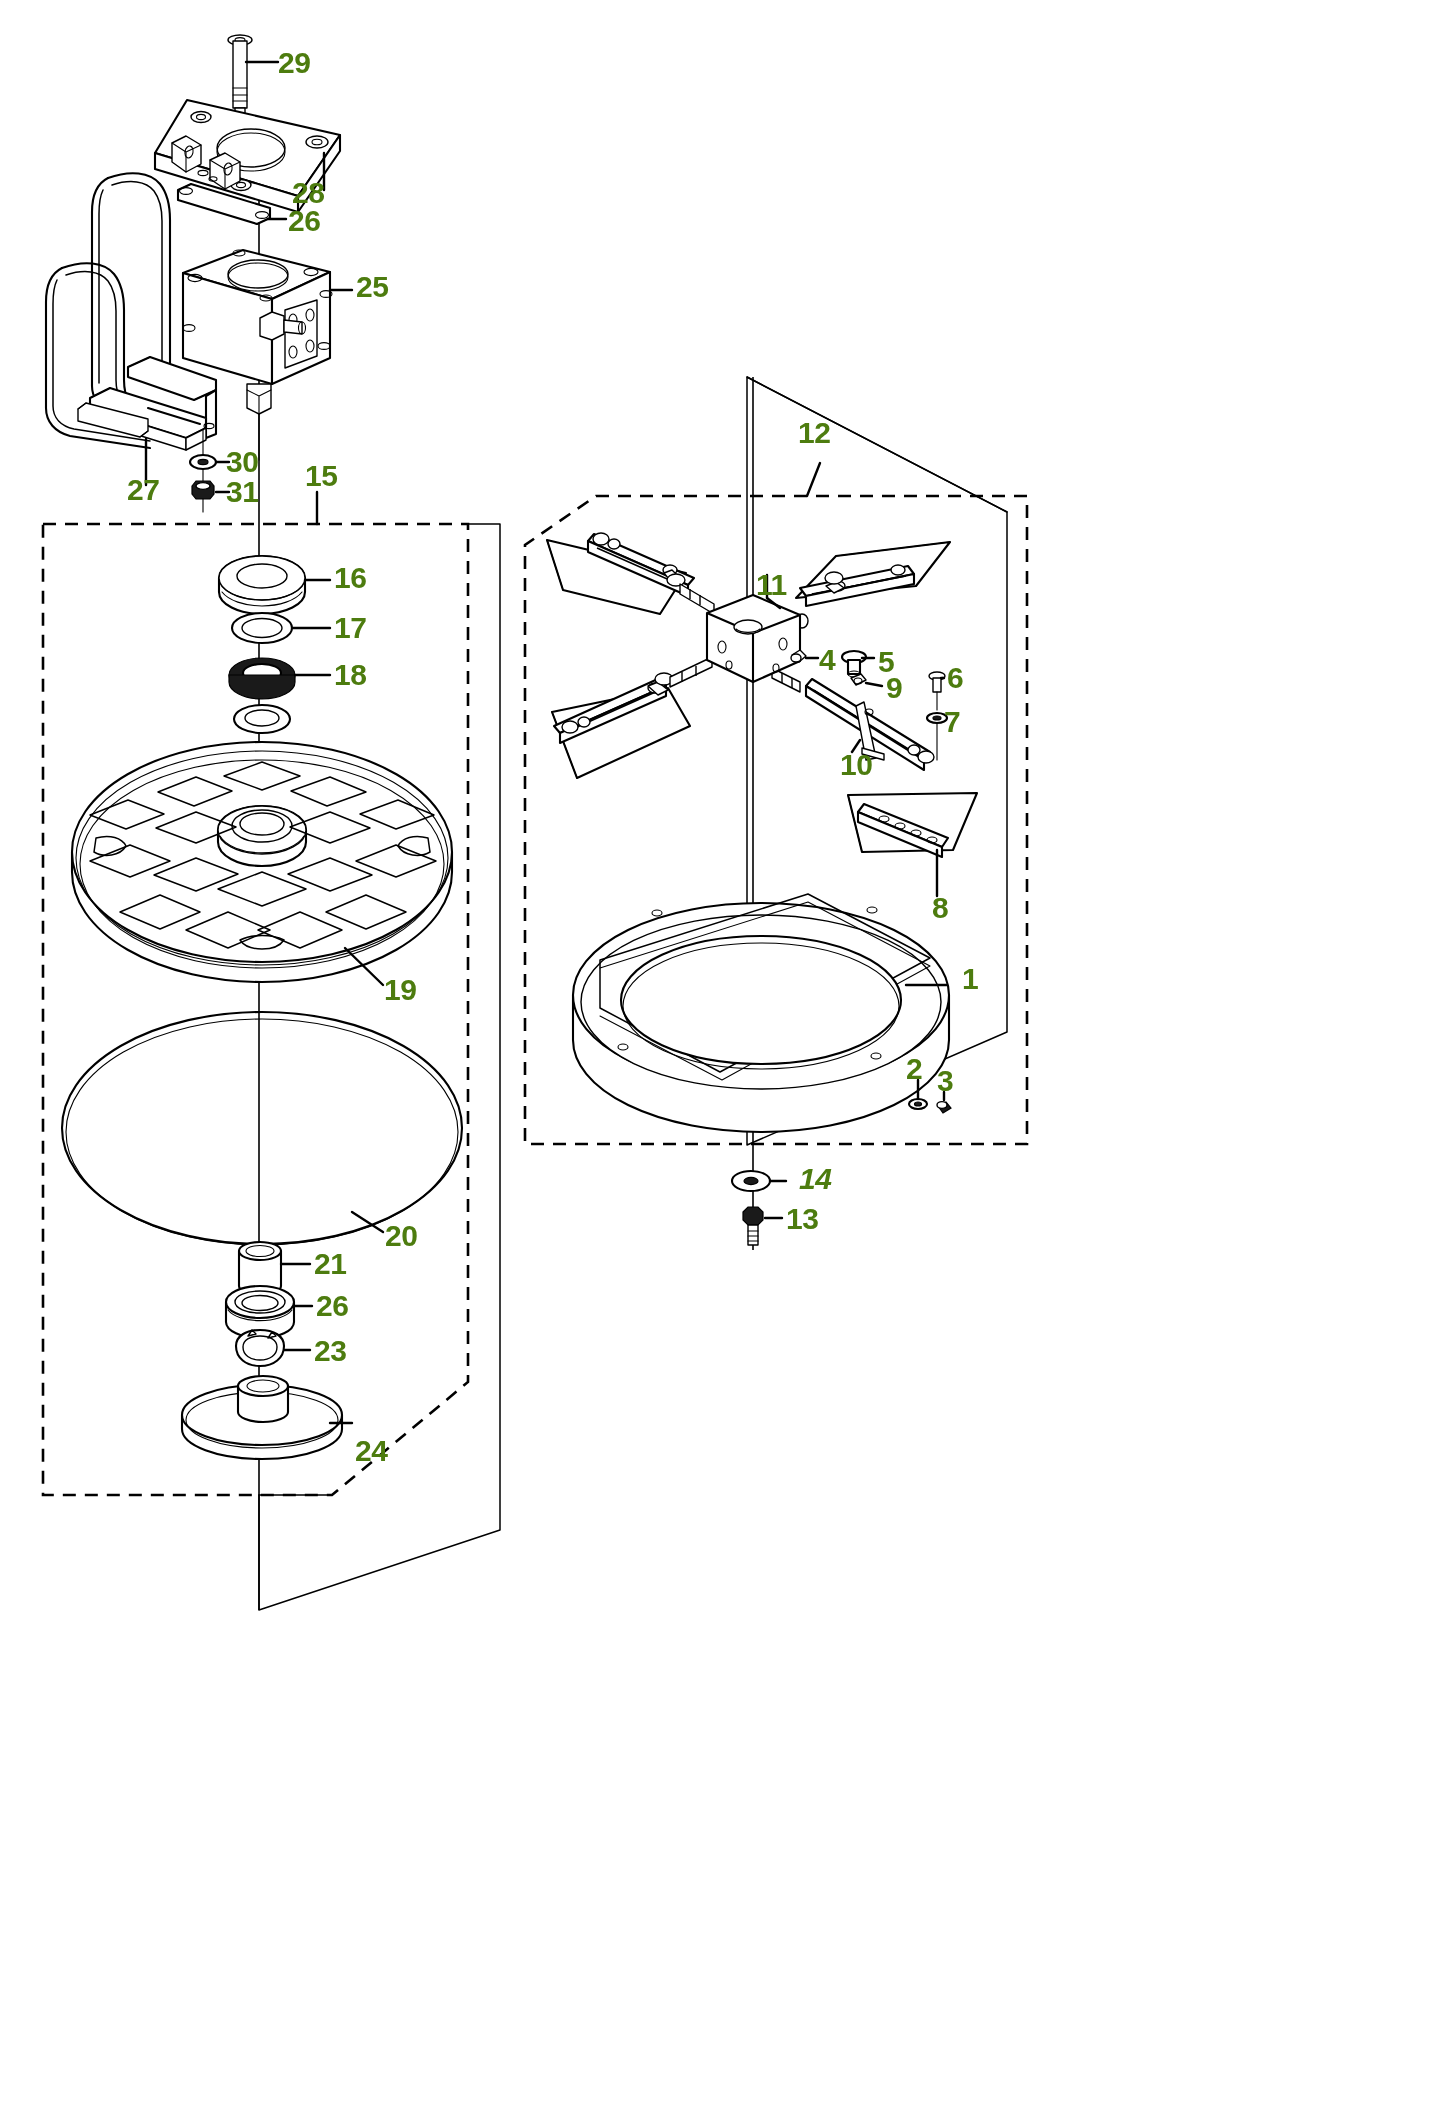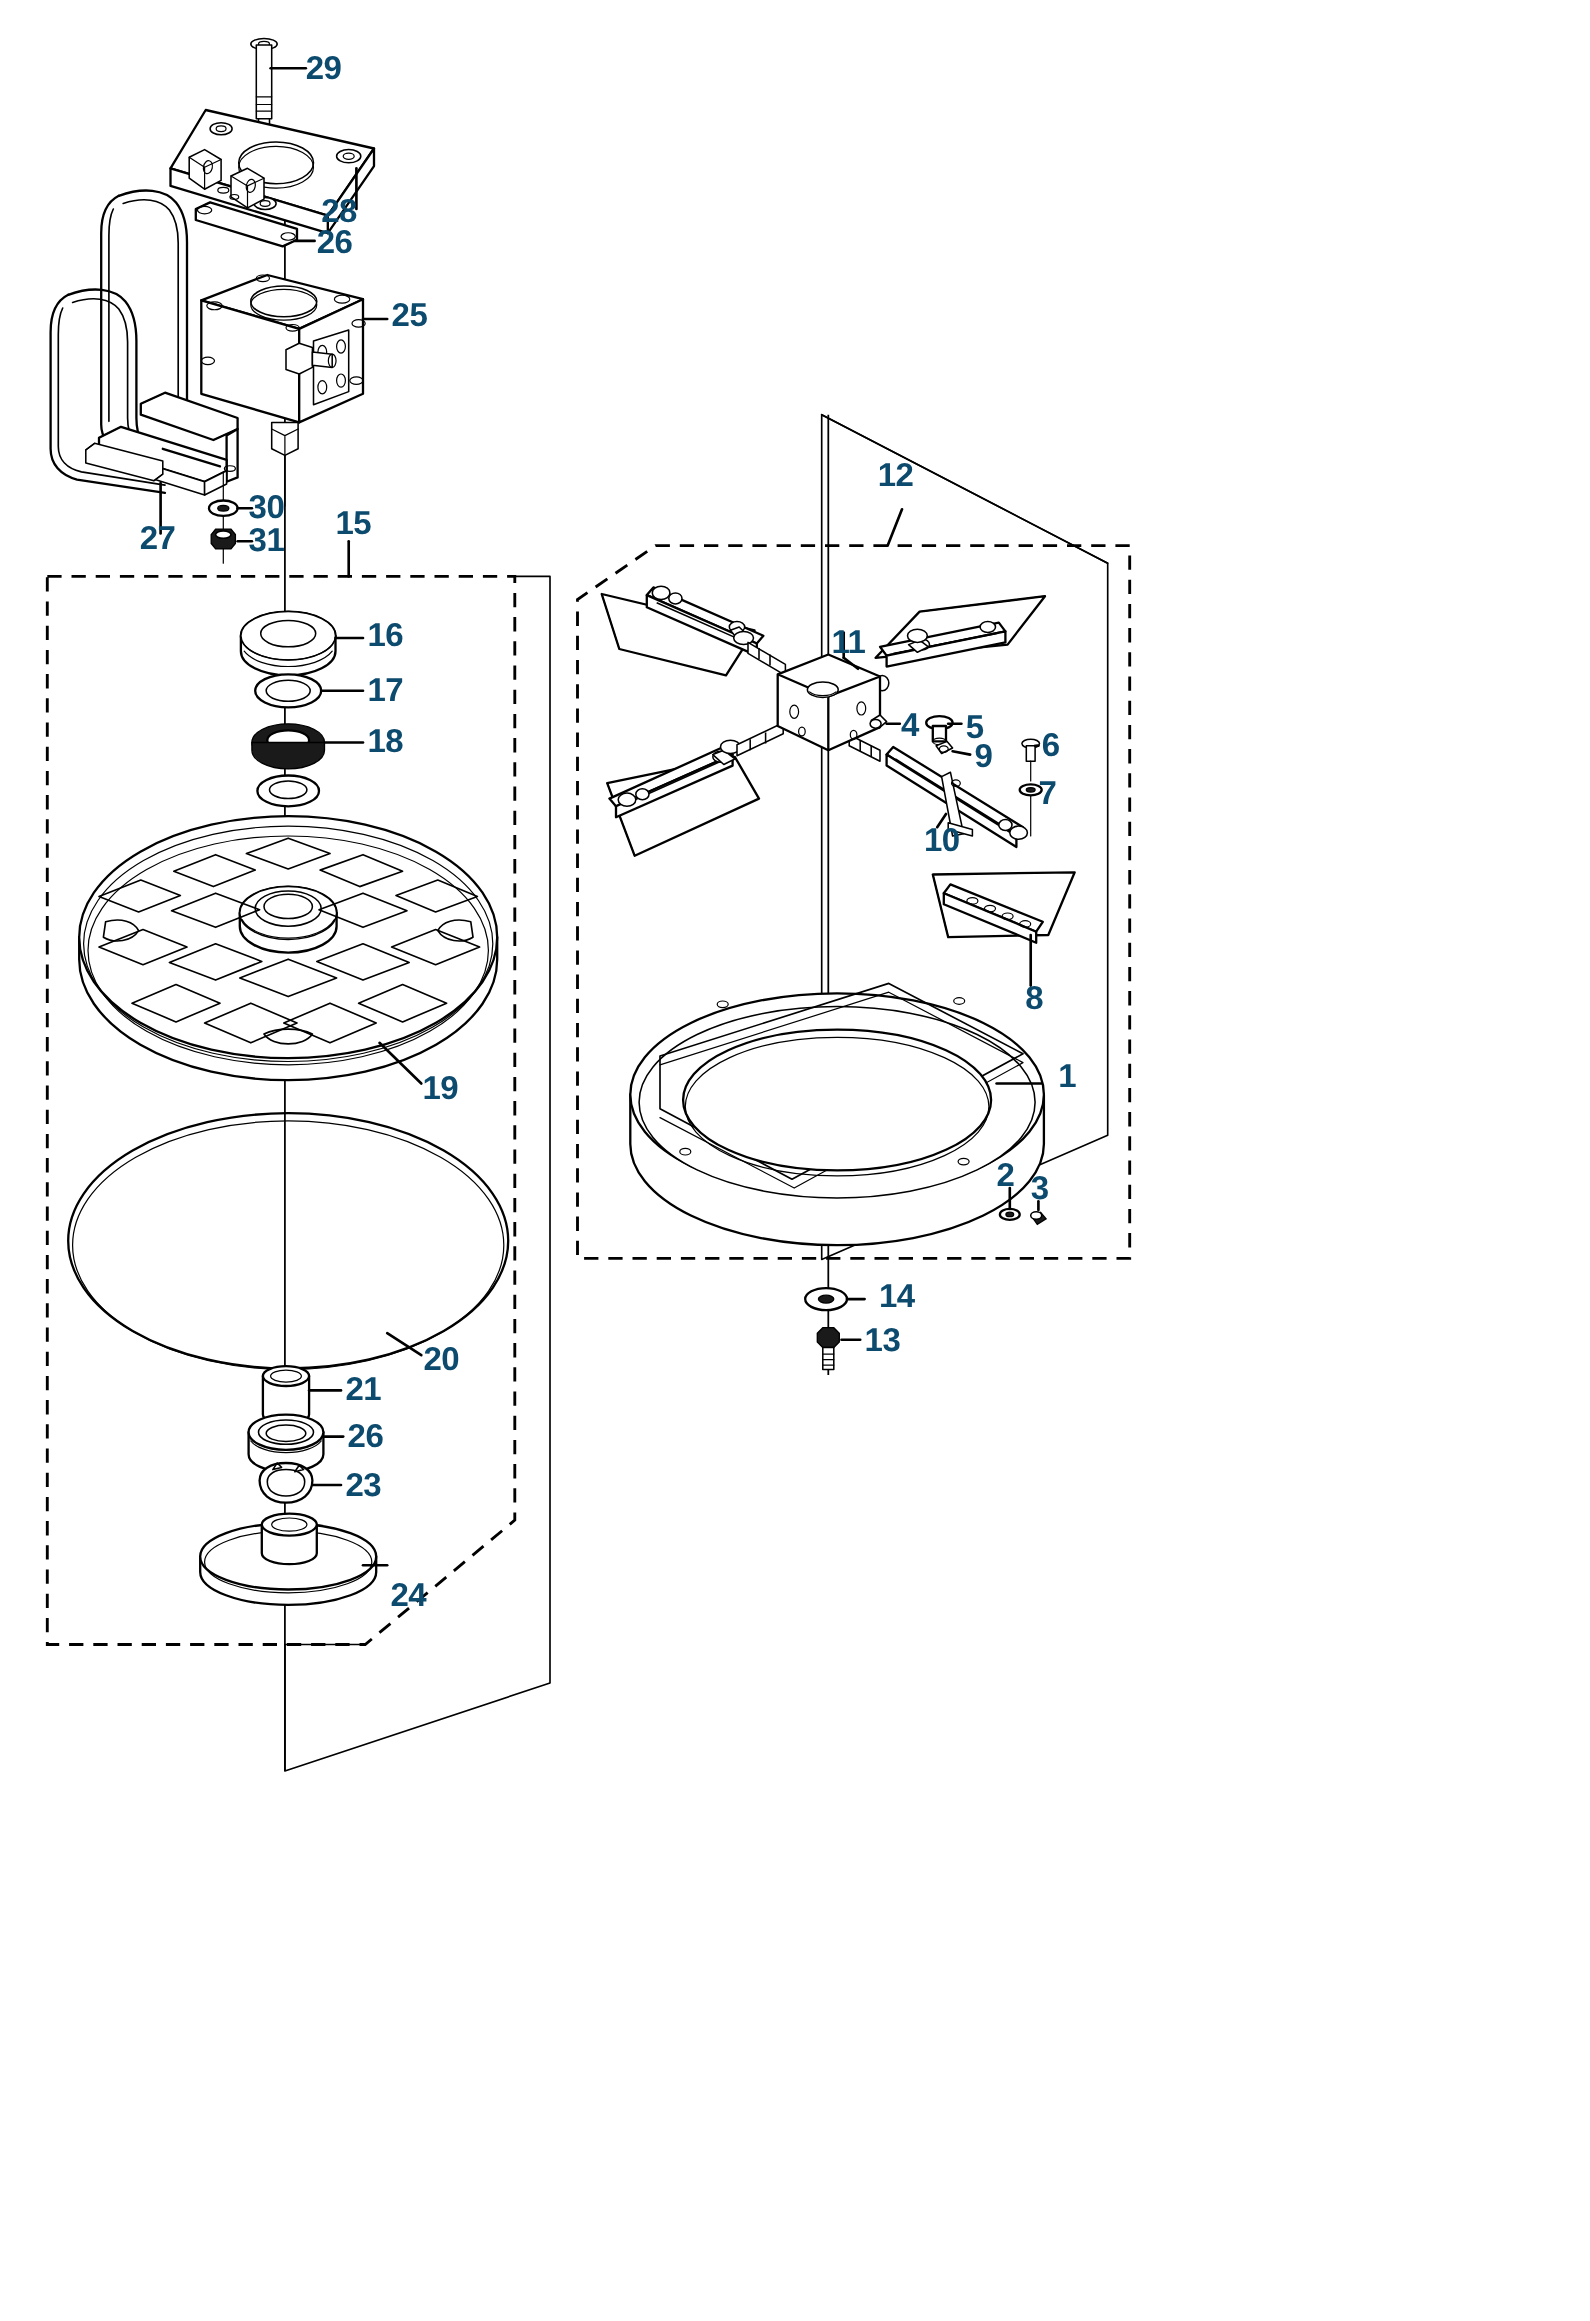--- a/index.html
+++ b/index.html
@@ -78,21 +78,21 @@
     fill: none;
     stroke: #000000;
     stroke-width: 2.4;
     stroke-linecap: round;
   }
   .callout-label {
     position: absolute;
     font-family: "Liberation Sans", sans-serif;
     font-weight: bold;
     font-size: 30px;
-    color: #0c4a6e;
+    color: #4d7c0f;
     line-height: 1;
     white-space: nowrap;
     letter-spacing: -0.5px;
   }
 </style>
 </head>
 <body>
 
 <div id="diagram-root">
 
@@ -579,16 +579,16 @@
   <div class="callout-label" style="left:819px; top:645px;">4</div>
   <div class="callout-label" style="left:878px; top:647px;">5</div>
   <div class="callout-label" style="left:947px; top:663px;">6</div>
   <div class="callout-label" style="left:944px; top:707px;">7</div>
   <div class="callout-label" style="left:886px; top:673px;">9</div>
   <div class="callout-label" style="left:840px; top:750px;">10</div>
   <div class="callout-label" style="left:932px; top:893px;">8</div>
   <div class="callout-label" style="left:962px; top:964px;">1</div>
   <div class="callout-label" style="left:906px; top:1054px;">2</div>
   <div class="callout-label" style="left:937px; top:1066px;">3</div>
-  <div class="callout-label" style="left:799px; top:1164px;">14</div>
+  <div class="callout-label" style="left:799px; top:1164px;font-style:italic;">14</div>
   <div class="callout-label" style="left:786px; top:1204px;">13</div>
 
 </div>
 
 </body></html>

